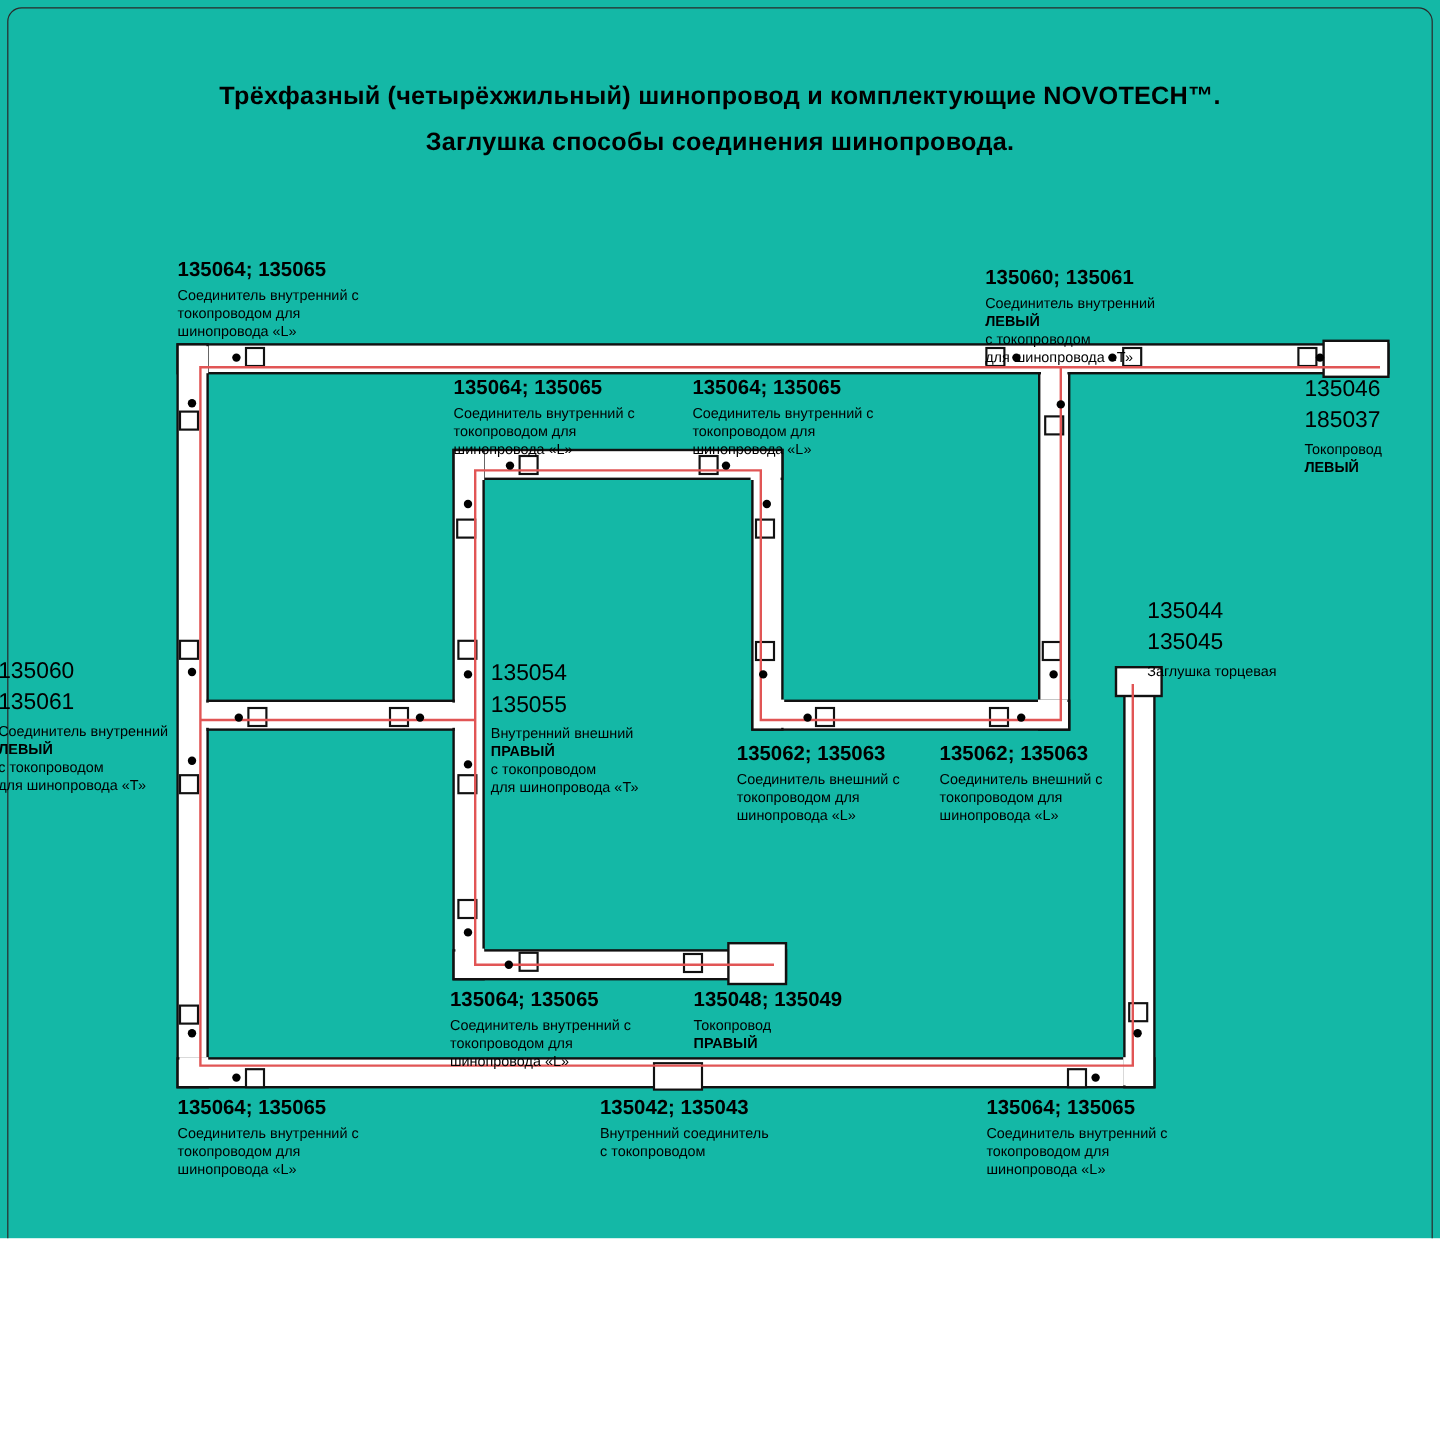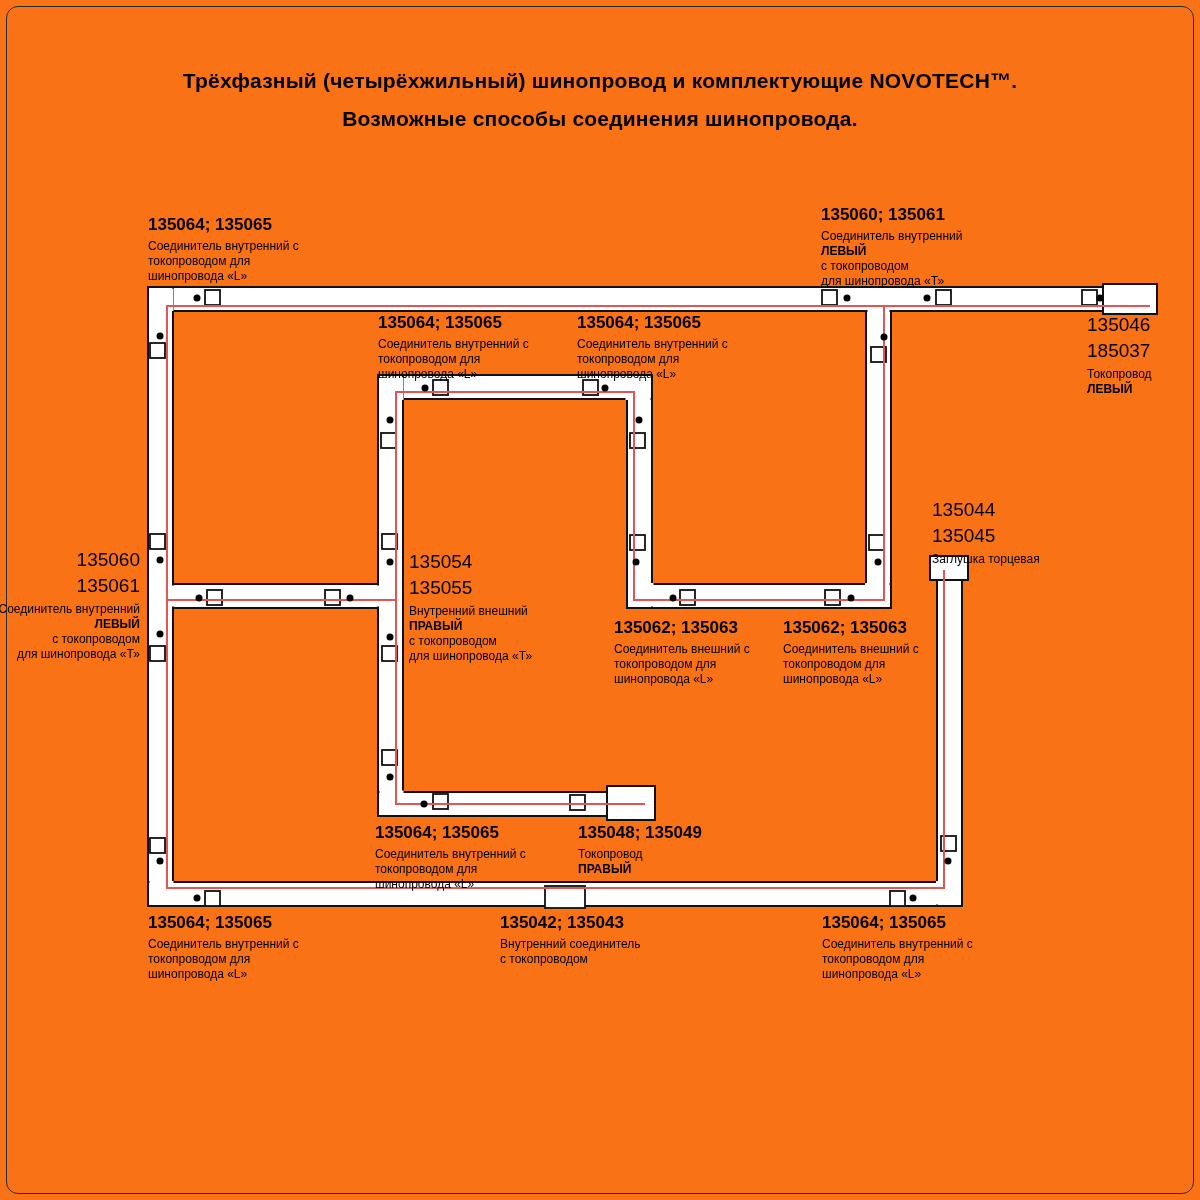--- a/index.html
+++ b/index.html
@@ -1,28 +1,28 @@
 <!DOCTYPE html>
 <html><head>
 <meta charset="utf-8">
 <style>
   html,body{margin:0;padding:0;background:#fff;}
-  #canvas{position:relative;width:1200px;height:1200px;background:#f97316;overflow:hidden;
+  #canvas{position:relative;width:1200px;height:1032px;background:#14b8a6;overflow:hidden;
           font-family:"Liberation Sans","DejaVu Sans",sans-serif;color:#000;}
   #page-frame{position:absolute;left:6px;top:6px;width:1186px;height:1186px;
               border:1.5px solid #2a2a2a;border-radius:12px;}
   #diagram-svg{position:absolute;left:0;top:0;}
   .title{position:absolute;left:0;top:62px;width:100%;text-align:center;
          font-weight:bold;font-size:21px;line-height:38px;letter-spacing:0.2px;}
   .lbl{position:absolute;white-space:nowrap;}
   .lbl .code{font-size:17px;font-weight:bold;line-height:22px;}
   .lbl .code2{font-size:19px;font-weight:normal;line-height:26px;}
   .lbl .desc{font-size:12px;line-height:15px;margin-top:3px;}
   .lbl .desc .b{font-weight:bold;}
-  .lbl.ralign{text-align:right;}
+  .lbl.ralign{}
 </style>
 </head>
 <body>
 
 <div id="canvas">
   <div id="page-frame"></div>
 
   <svg id="diagram-svg" width="1200" height="1200" viewBox="0 0 1200 1200">
 
     <g fill="#ffffff" stroke="#111111" stroke-width="2">
@@ -121,33 +121,33 @@
       <circle cx="878" cy="562" r="3.5"></circle>
       <circle cx="160" cy="861" r="3.5"></circle>
       <circle cx="197" cy="898" r="3.5"></circle>
       <circle cx="913" cy="898" r="3.5"></circle>
       <circle cx="948" cy="861" r="3.5"></circle>
     </g>
   </svg>
 
   <div class="title">
     <div>Трёхфазный (четырёхжильный) шинопровод и комплектующие NOVOTECH™.</div>
-    <div>Возможные способы соединения шинопровода.</div>
+    <div>Заглушка способы соединения шинопровода.</div>
   </div>
 
   <div class="lbl" style="left:148px;top:214px">
     <div class="code">135064; 135065</div>
     <div class="desc">
       <div>Соединитель внутренний с</div>
       <div>токопроводом для</div>
       <div>шинопровода «L»</div>
     </div>
   </div>
 
-  <div class="lbl" style="left:821px;top:204px">
+  <div class="lbl" style="left:821px;top:221px">
     <div class="code">135060; 135061</div>
     <div class="desc">
       <div>Соединитель внутренний</div>
       <div class="b">ЛЕВЫЙ</div>
       <div>с токопроводом</div>
       <div>для шинопровода «Т»</div>
     </div>
   </div>
 
   <div class="lbl" style="left:1087px;top:312px">
@@ -208,21 +208,21 @@
   </div>
   <div class="lbl" style="left:783px;top:617px">
     <div class="code">135062; 135063</div>
     <div class="desc">
       <div>Соединитель внешний с</div>
       <div>токопроводом для</div>
       <div>шинопровода «L»</div>
     </div>
   </div>
 
-  <div class="lbl" style="left:932px;top:497px">
+  <div class="lbl" style="left:956px;top:497px">
     <div class="code2">135044</div>
     <div class="code2">135045</div>
     <div class="desc">
       <div>Заглушка торцевая</div>
     </div>
   </div>
 
   <div class="lbl" style="left:375px;top:822px">
     <div class="code">135064; 135065</div>
     <div class="desc">

